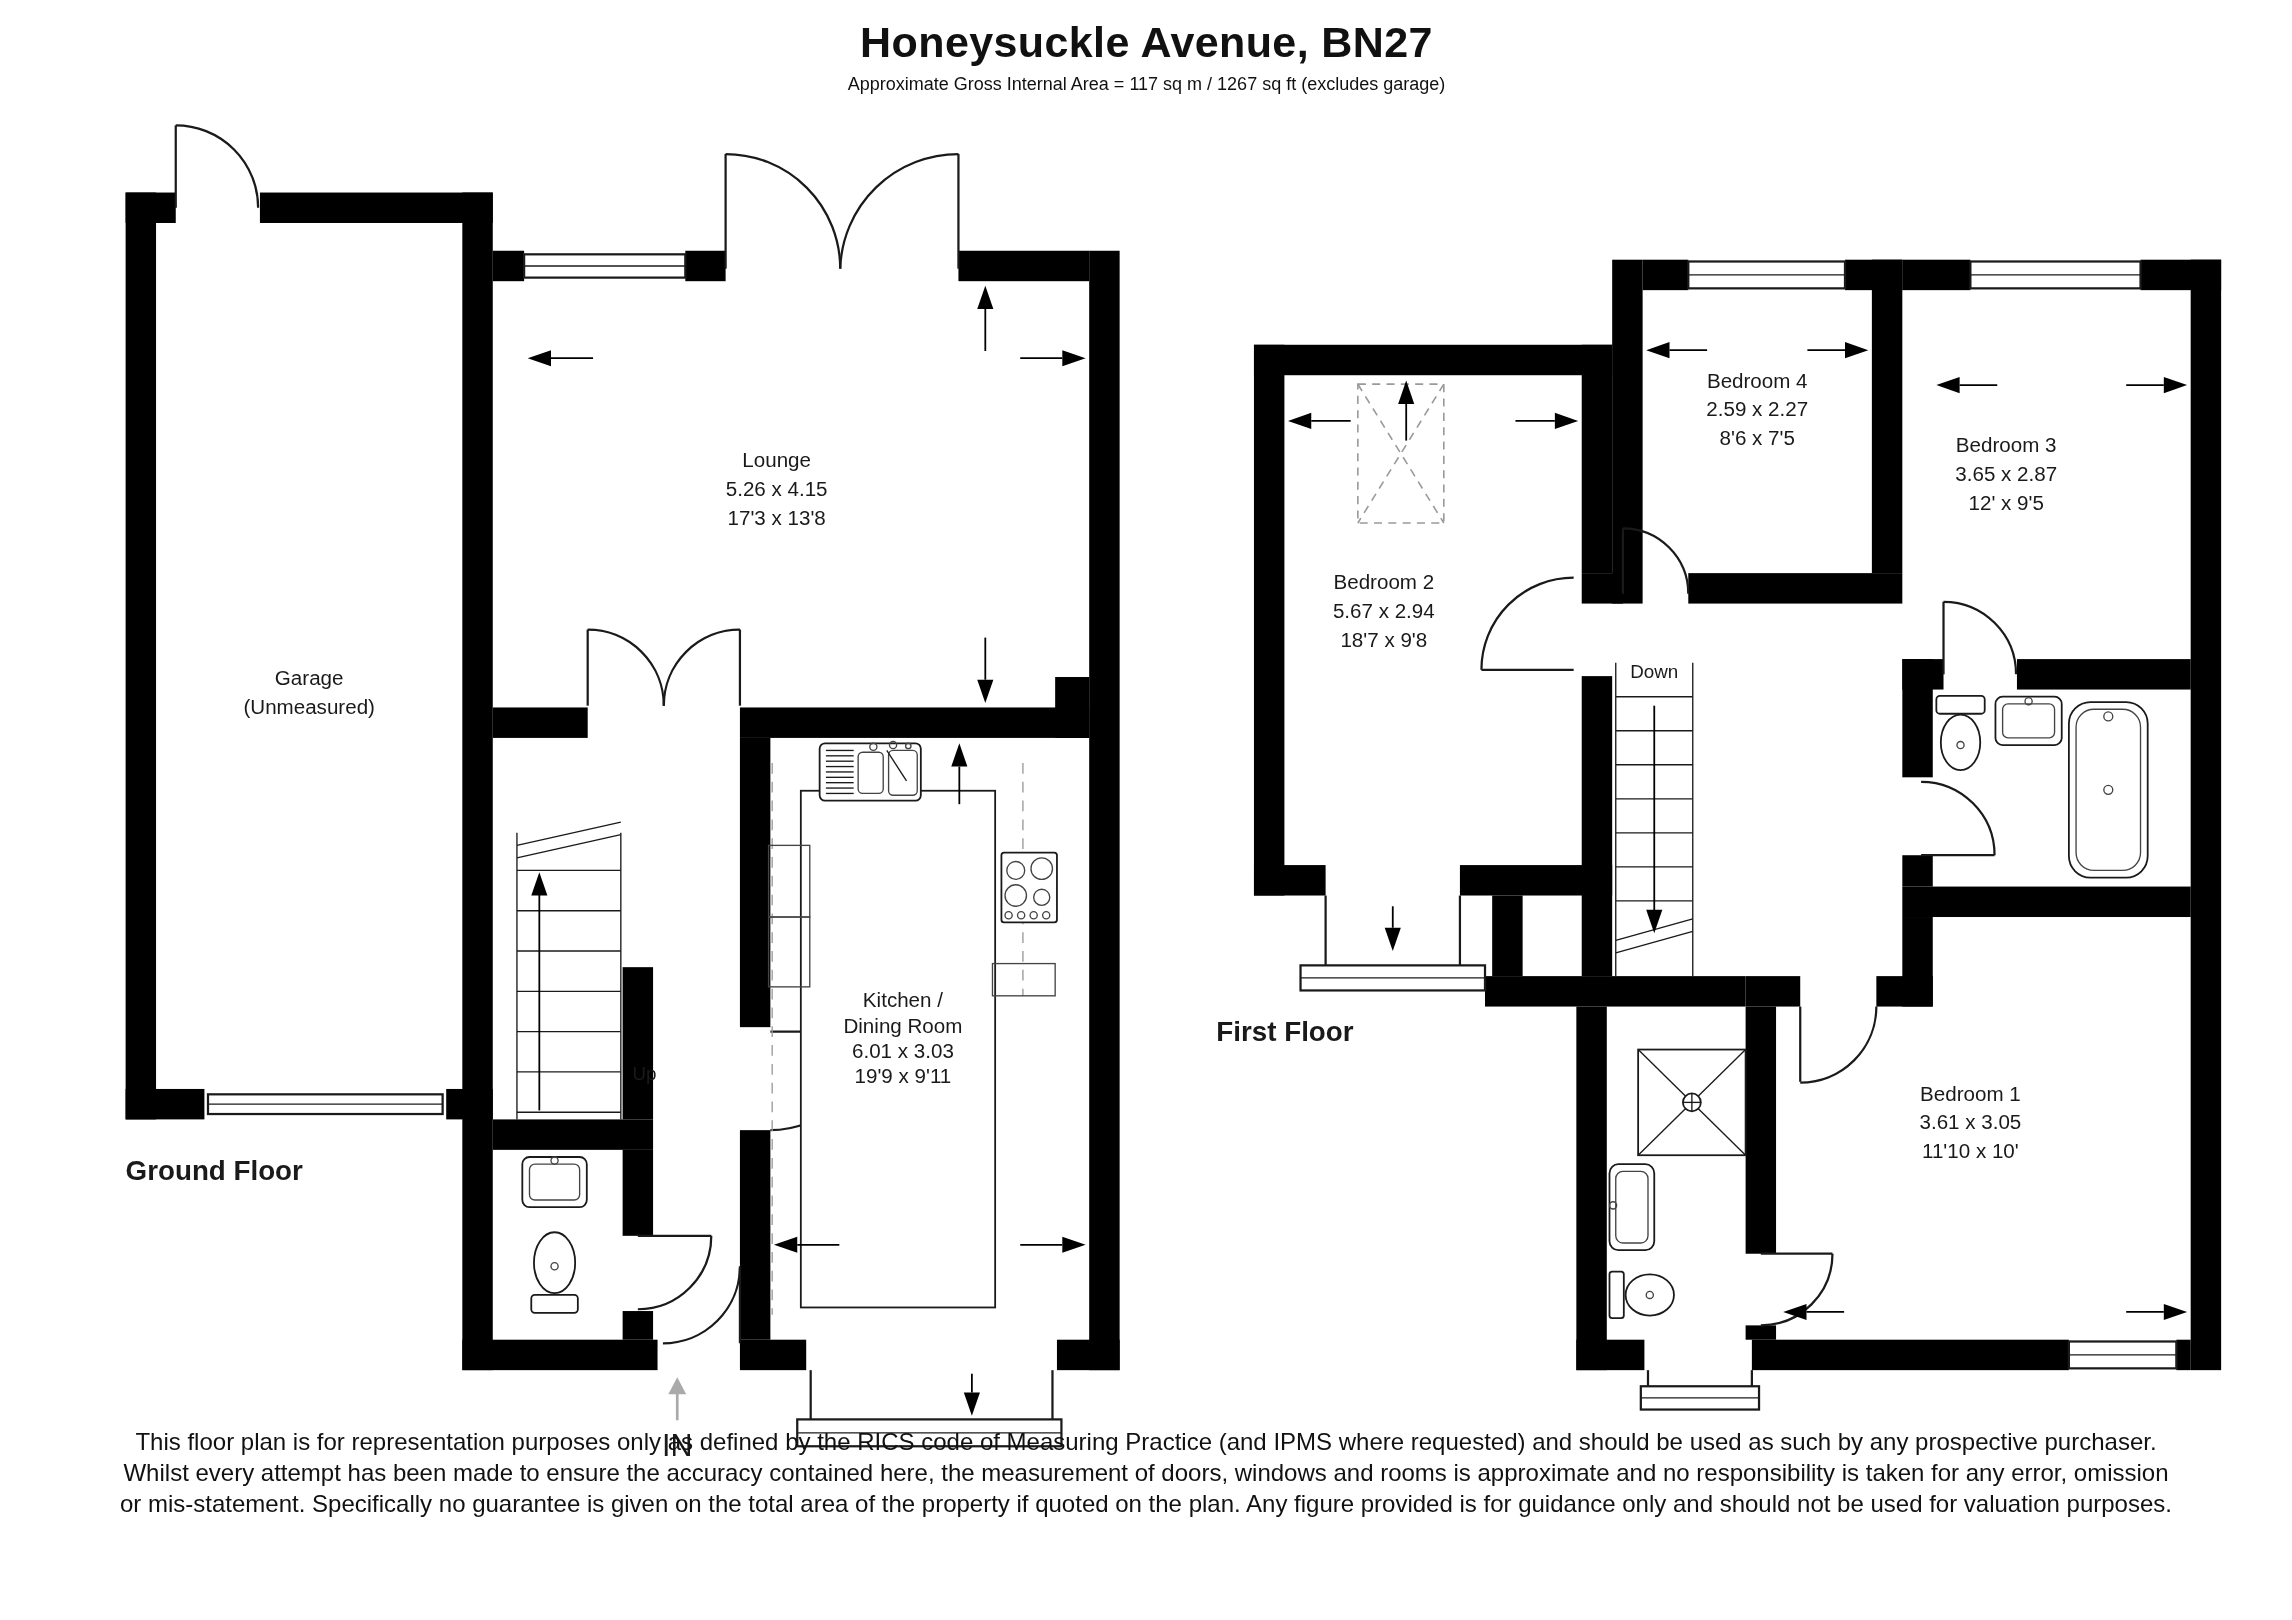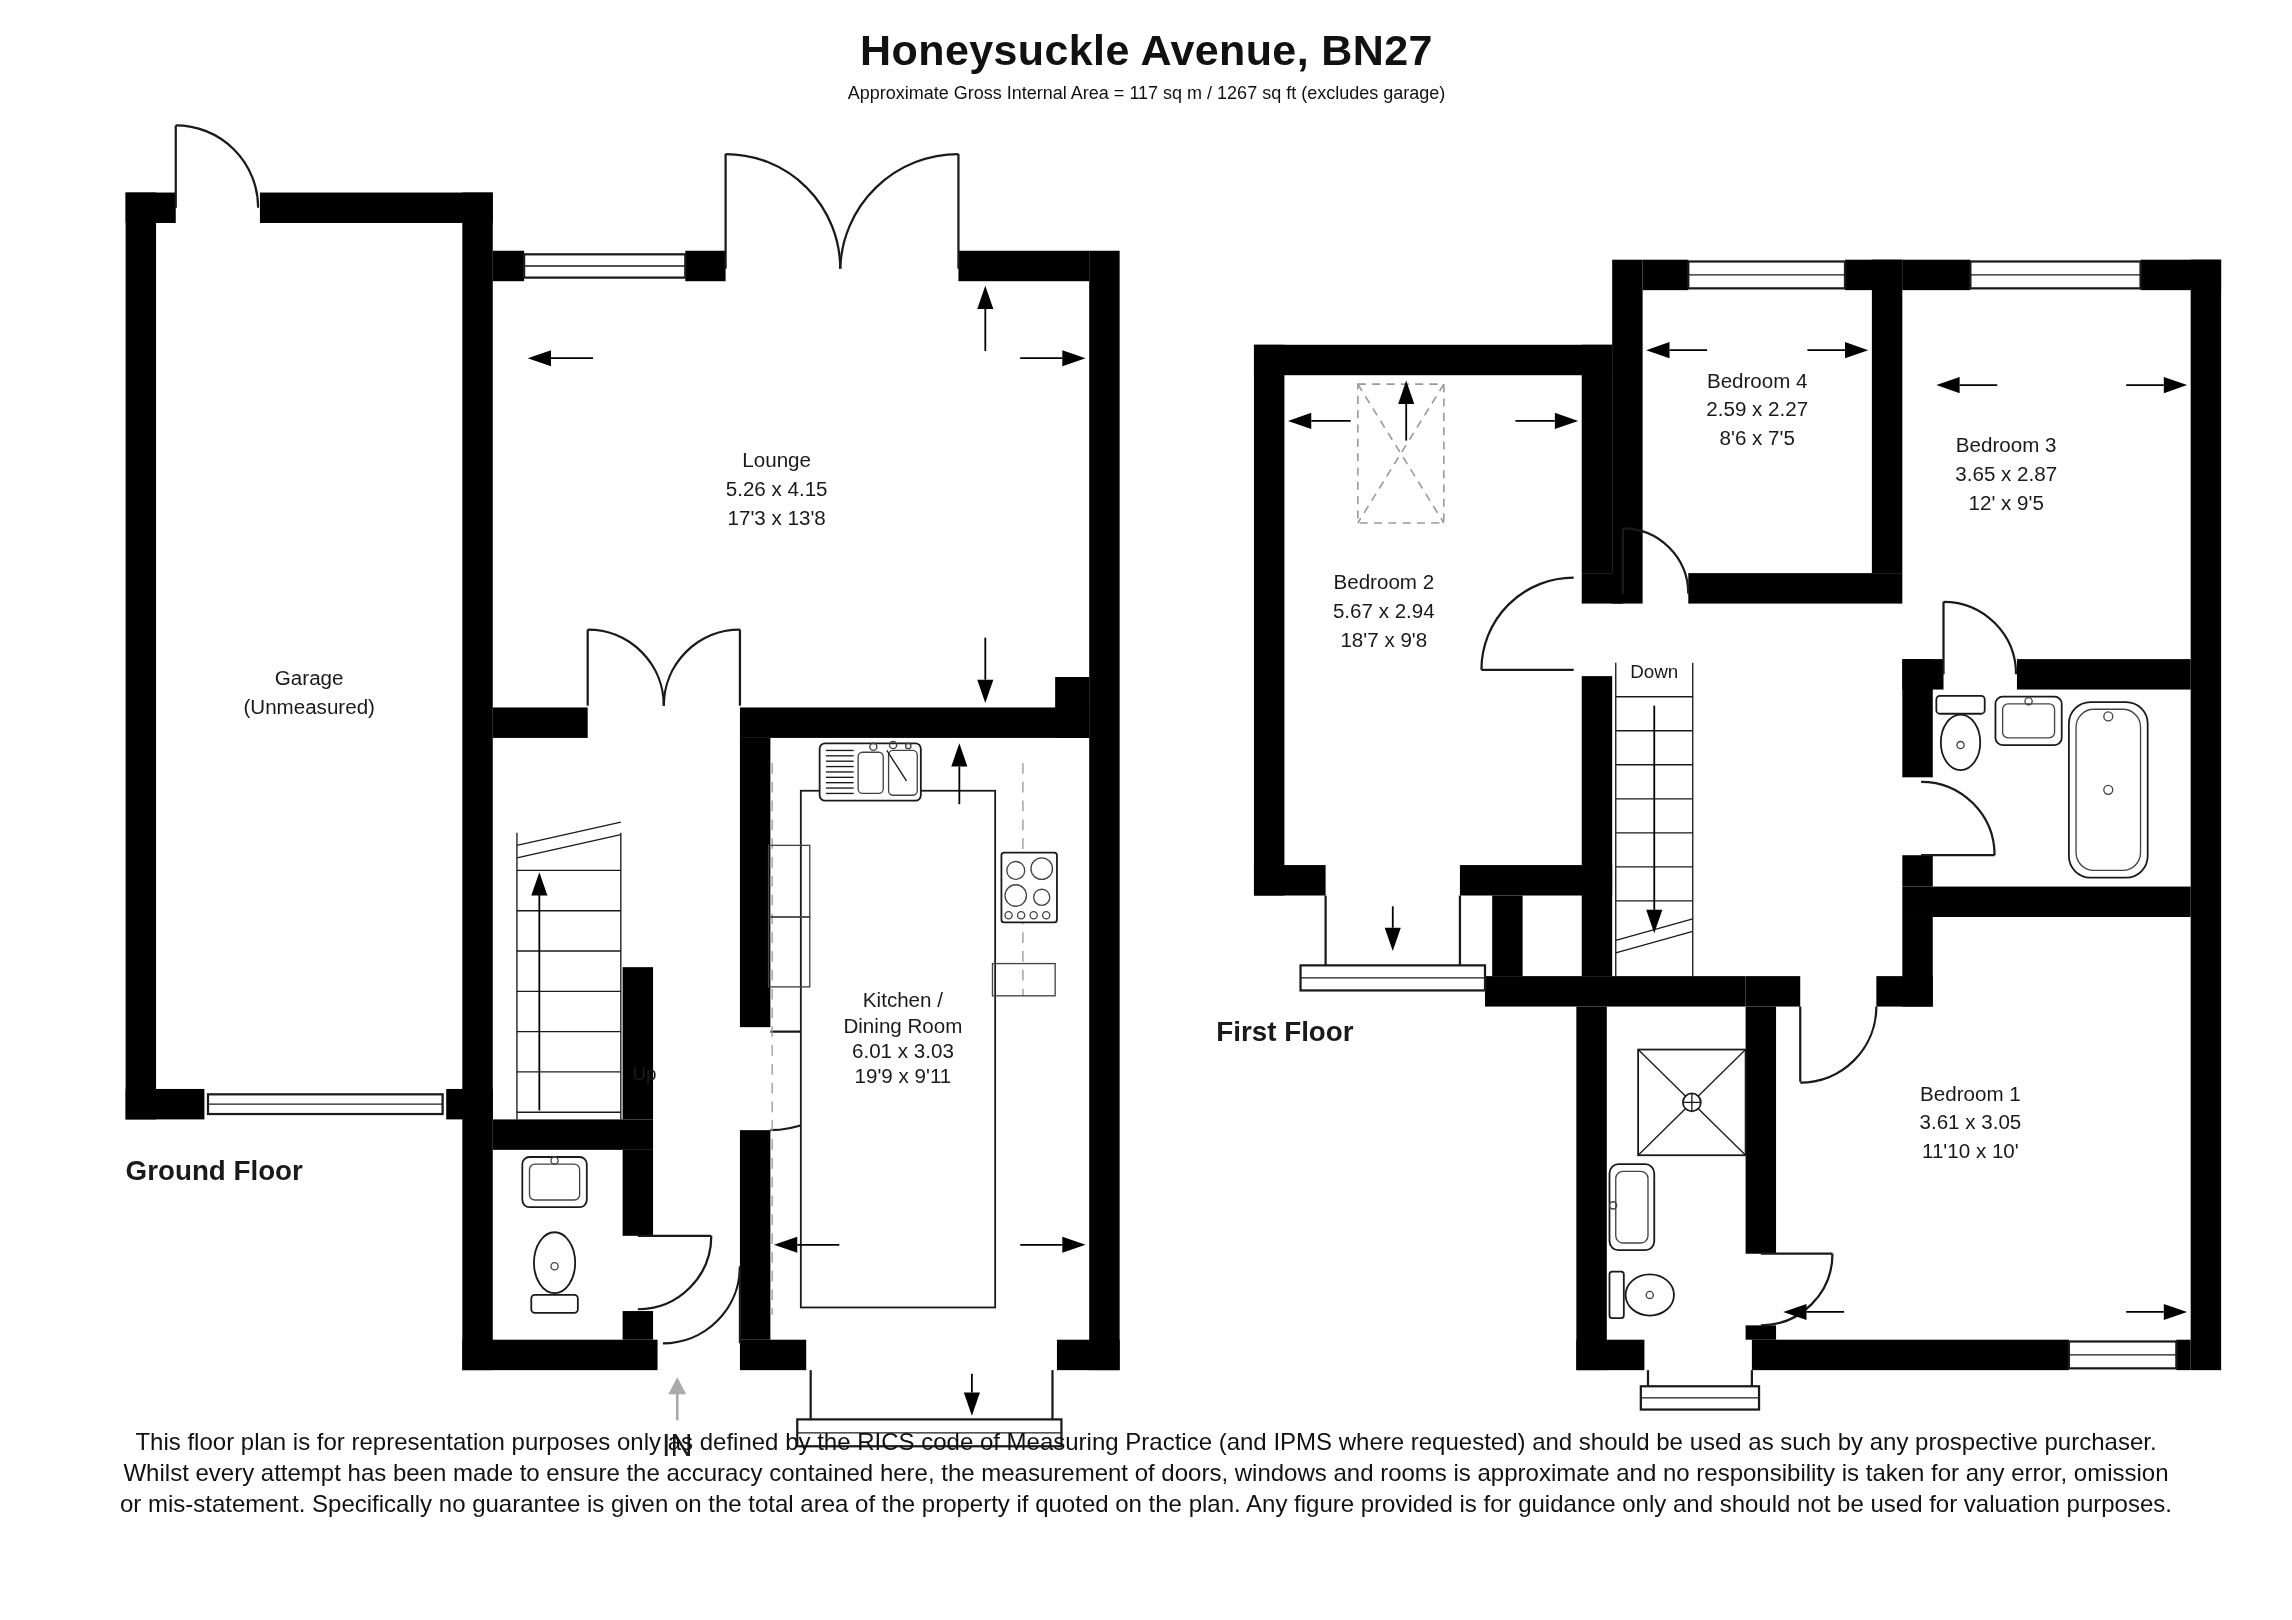--- a/index.html
+++ b/index.html
@@ -1,19 +1,19 @@
 <!DOCTYPE html>
 <html style="font-size:14.3px"><head>
 <meta charset="utf-8">
 <style>
   html,body{margin:0;padding:0;background:#ffffff;}
   .page{position:relative;width:2293px;height:1620px;background:#fff;
         font-family:"Liberation Sans",sans-serif;color:#111;overflow:hidden;}
   .header{position:absolute;top:18px;left:0;width:100%;text-align:center;}
-  .header h1{margin:8px;font-size:43px;font-weight:bold;letter-spacing:0.4px;}
+  .header h1{margin:0;font-size:43px;font-weight:bold;letter-spacing:0.4px;}
   .header p{margin:7.2px 0 0;font-size:18px;}
   .plan-svg{position:absolute;top:0;left:0;width:2293px;height:1620px;}
   .footer{position:absolute;top:1426px;left:116px;width:2060px;text-align:center;}
   .footer .disclaimer{margin:0;font-size:24px;line-height:31px;}
   .footer .copyright{margin:0;font-size:24px;line-height:31px;}
   svg text{font-family:"Liberation Sans",sans-serif;fill:#1a1a1a;}
   .room-name,.room-dim{font-size:23px;text-anchor:middle;}
   .floor-label{font-size:31px;font-weight:bold;}
   .small-label{font-size:21px;}
   .in-label{font-size:34px;text-anchor:middle;}

